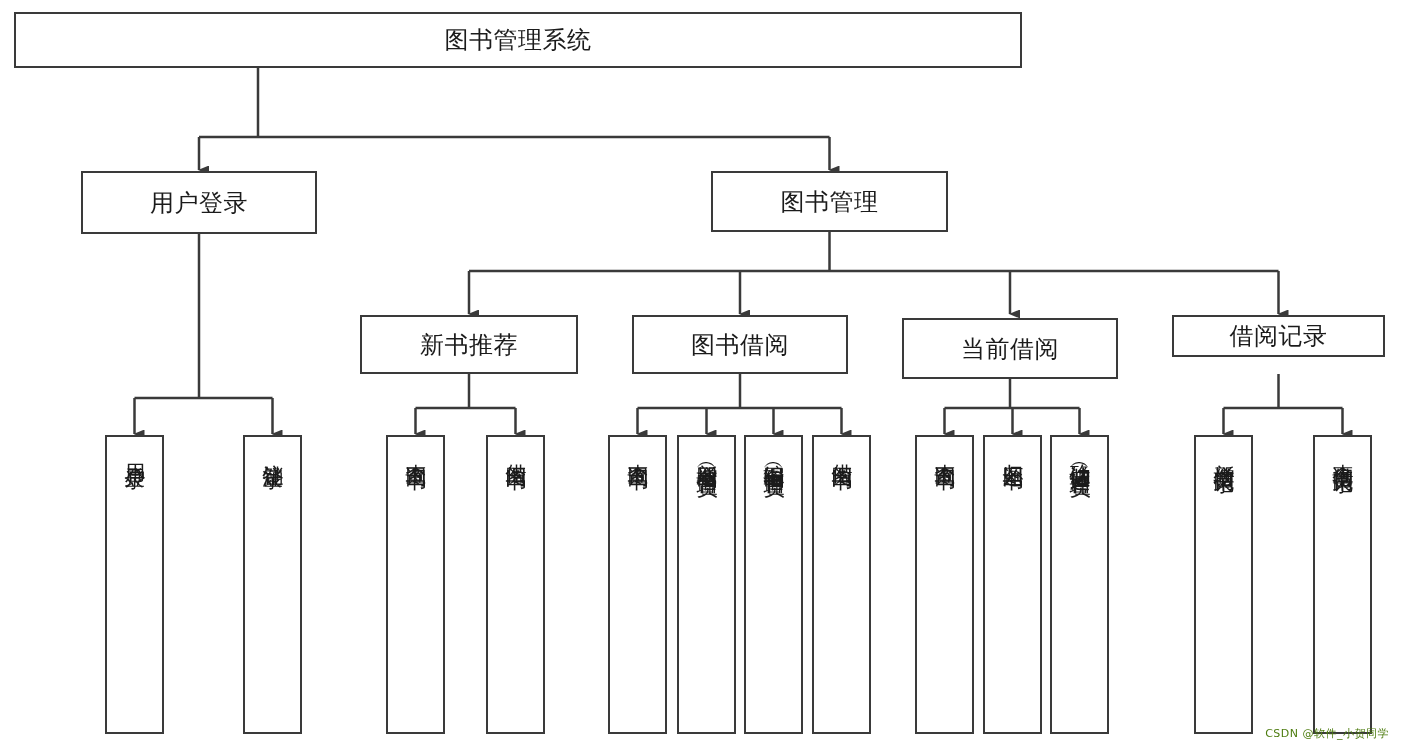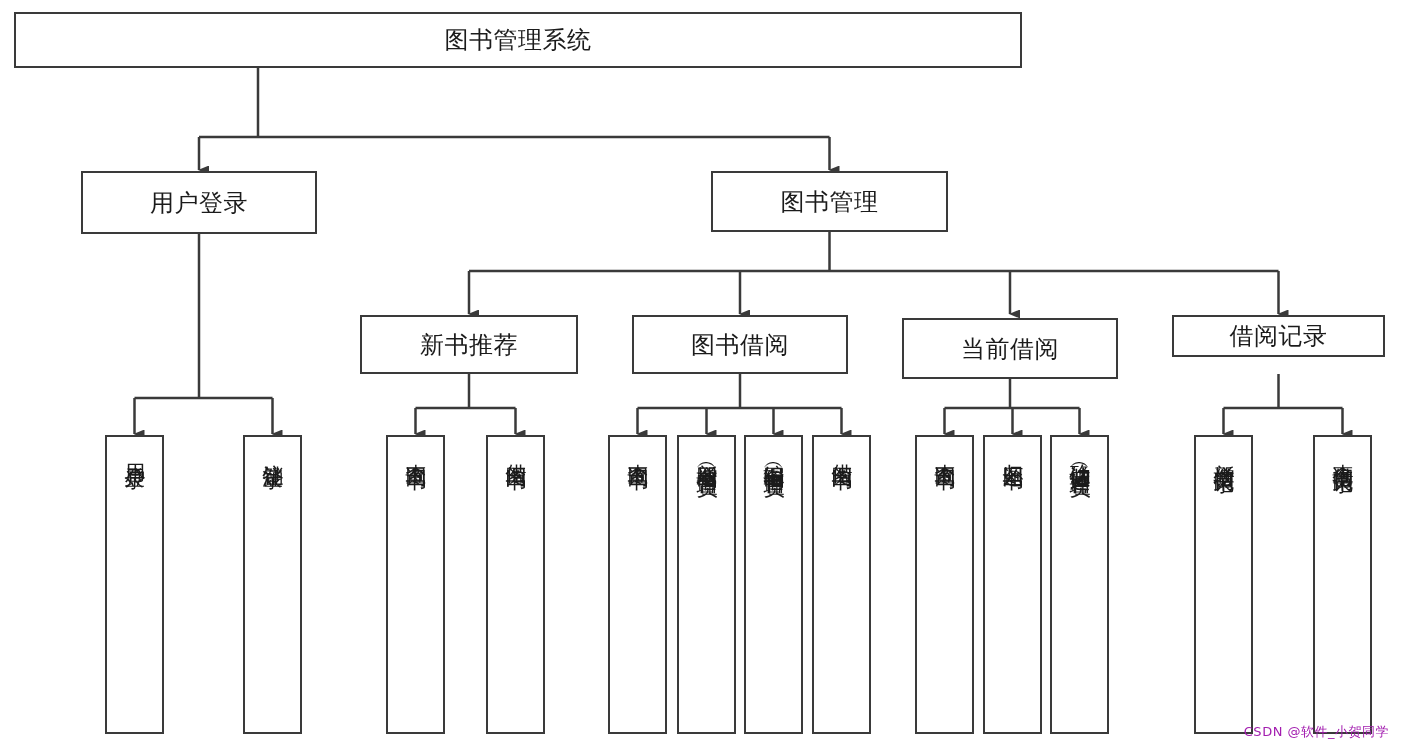--- a/index.html
+++ b/index.html
@@ -53,22 +53,22 @@
     text-orientation: upright;
     white-space: normal;
     line-height: 1.18;
     letter-spacing: 2px;
     font-size: 21px;
   }
   #watermark {
     position: absolute;
     right: 16px;
     bottom: 6px;
-    font-size: 13px;
-    color: #a21caf;
+    font-size: 11px;
+    color: #4d7c0f;
     z-index: 5;
     white-space: nowrap;
     letter-spacing: 0.5px;
   }
 </style>
 </head>
 <body>
 
 <div id="diagram-root">
 

